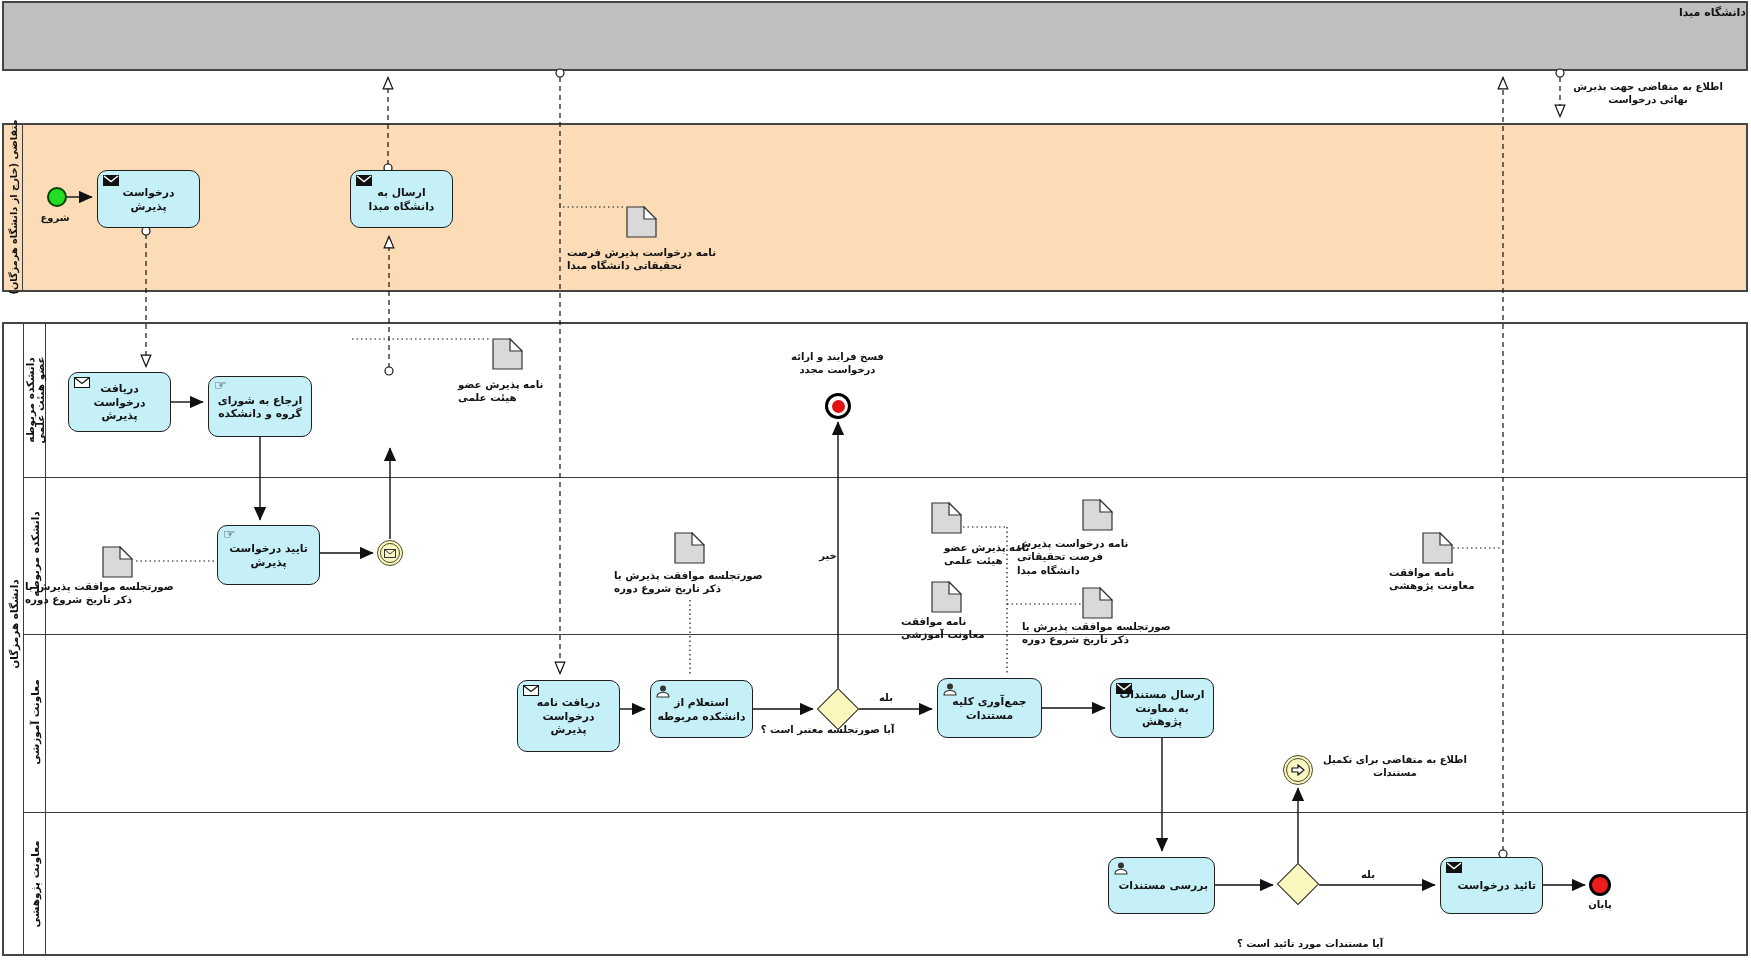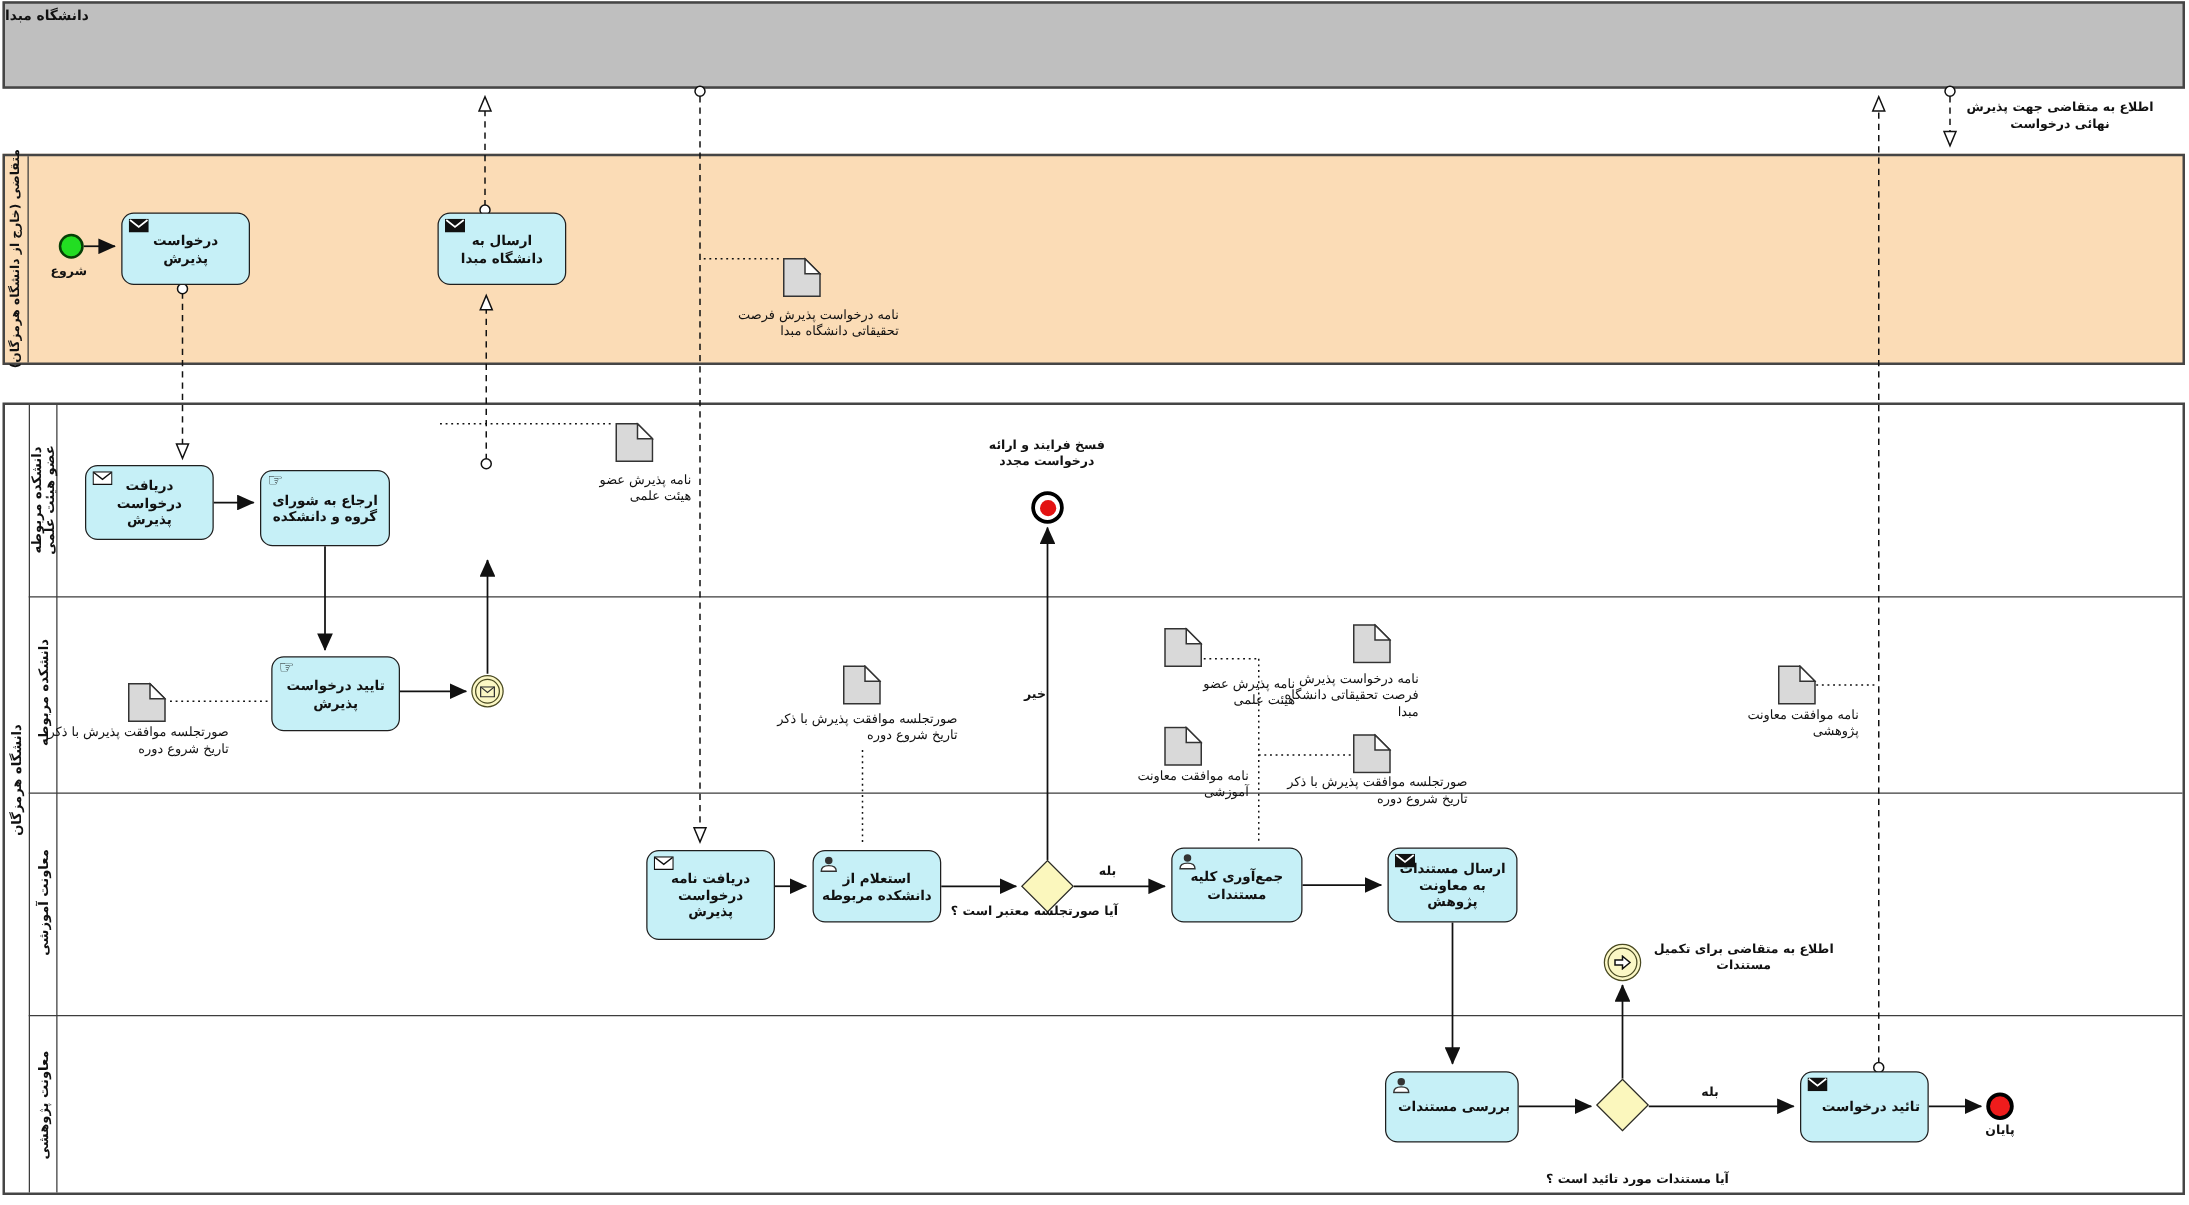--- a/index.html
+++ b/index.html
@@ -1,31 +1,31 @@
 <!DOCTYPE html>
 <html lang="fa"><head>
 <meta charset="utf-8">
 <style>
   html,body{margin:0;padding:0;background:#fff;}
   #canvas{position:relative;width:1751px;height:964px;background:#fff;overflow:hidden;
           font-family:"DejaVu Sans","Liberation Sans",sans-serif;}
   .pool{position:absolute;box-sizing:border-box;border:2px solid #454545;}
-  .pool-title{position:absolute;left:0;right:0;top:3px;text-align:left;font-size:11px;font-weight:bold;color:#111;direction:rtl;}
+  .pool-title{position:absolute;left:0;right:0;top:3px;text-align:right;font-size:11px;font-weight:bold;color:#111;direction:rtl;}
   .vlabel{position:absolute;white-space:nowrap;font-size:10.5px;font-weight:bold;color:#111;direction:rtl;
           transform:translate(-50%,-50%) rotate(-90deg);transform-origin:center center;}
   .lane-div{position:absolute;background:#3d3d3d;height:1px;}
   .vline{position:absolute;background:#3d3d3d;width:1px;}
   .task{position:absolute;box-sizing:border-box;background:#c6f0f7;border:1.4px solid #1f1f1f;border-radius:10px;
         display:flex;align-items:center;justify-content:flex-start;text-align:center;direction:rtl;
         font-weight:bold;font-size:10.8px;color:#111;line-height:1.25;padding:3px 6px 2px 6px;}
   .ticon{position:absolute;top:4px;left:5px;line-height:0;}
   .manual-glyph{font-size:14px;line-height:1;color:#111;}
   .gateway{position:absolute;box-sizing:border-box;background:#fbf7bd;border:1.5px solid #2a2a2a;transform:rotate(45deg);}
   .lbl{position:absolute;font-size:10px;font-weight:bold;color:#111;direction:rtl;text-align:center;line-height:1.3;}
-  .doc-label{position:absolute;font-size:10.3px;font-weight:normal;color:#111;direction:rtl;text-align:right;line-height:1.3;}
+  .doc-label{position:absolute;font-size:10.3px;font-weight:bold;color:#111;direction:rtl;text-align:left;line-height:1.3;}
   .event{position:absolute;box-sizing:border-box;border-radius:50%;}
   .evt-start{background:#22dd22;border:2px solid #064006;}
   .evt-end{background:#ee1c1c;border:3.5px solid #000;}
   .evt-ring{background:#fbf7c5;border:1.5px solid #4a4a22;display:flex;align-items:center;justify-content:center;}
   .evt-inner{box-sizing:border-box;border:1.2px solid #4a4a22;border-radius:50%;display:flex;align-items:center;justify-content:center;}
   .evt-terminate{background:#fff;border:3px solid #000;display:flex;align-items:center;justify-content:center;}
   .evt-terminate .core{width:13px;height:13px;border-radius:50%;background:#e31212;}
   .doc{position:absolute;line-height:0;}
 </style>
 </head>

